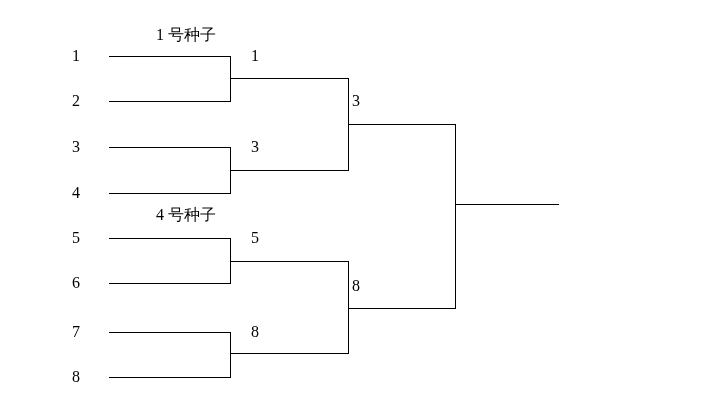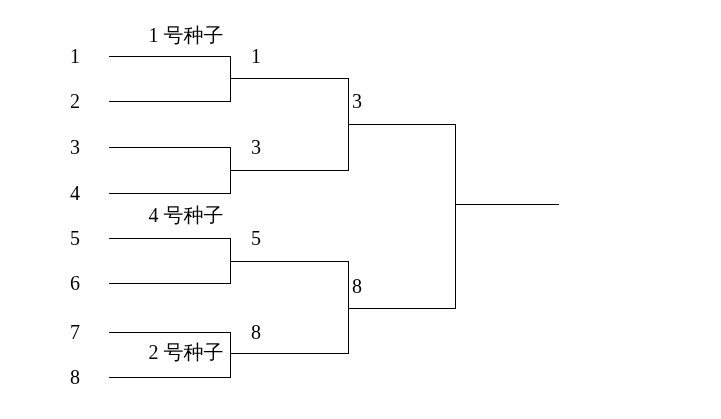--- a/index.html
+++ b/index.html
@@ -21,21 +21,21 @@
     height: 1px;
     background: #000000;
   }
   .vline {
     position: absolute;
     width: 1px;
     background: #000000;
   }
   .lbl {
     position: absolute;
-    font-size: 20px;
+    font-size: 16px;
     line-height: 18px;
     height: 18px;
     white-space: nowrap;
     color: #000000;
   }
   .player {
     left: 58px;
     width: 22px;
     text-align: right;
   }
@@ -48,21 +48,20 @@
   .winner-sf { left: 352px; }
   .champion  { left: 559px; }
 </style>
 </head>
 <body>
 
 <div class="stage">
 
   <div class="lbl seed" style="top:26px">1 号种子</div>
   <div class="lbl seed" style="top:206px">4 号种子</div>
-  <div class="lbl seed" style="top:343px">2 号种子</div>
 
   <div class="lbl player" style="top:47px">1</div>
   <div class="lbl player" style="top:92px">2</div>
   <div class="lbl player" style="top:138px">3</div>
   <div class="lbl player" style="top:184px">4</div>
   <div class="lbl player" style="top:229px">5</div>
   <div class="lbl player" style="top:274px">6</div>
   <div class="lbl player" style="top:323px">7</div>
   <div class="lbl player" style="top:368px">8</div>
 

